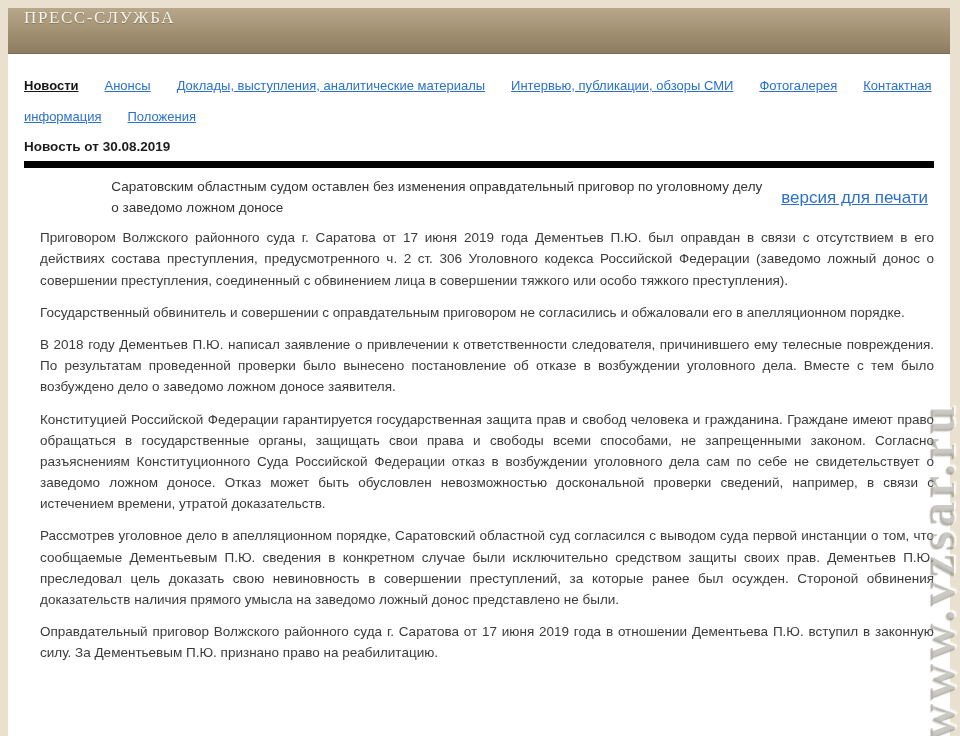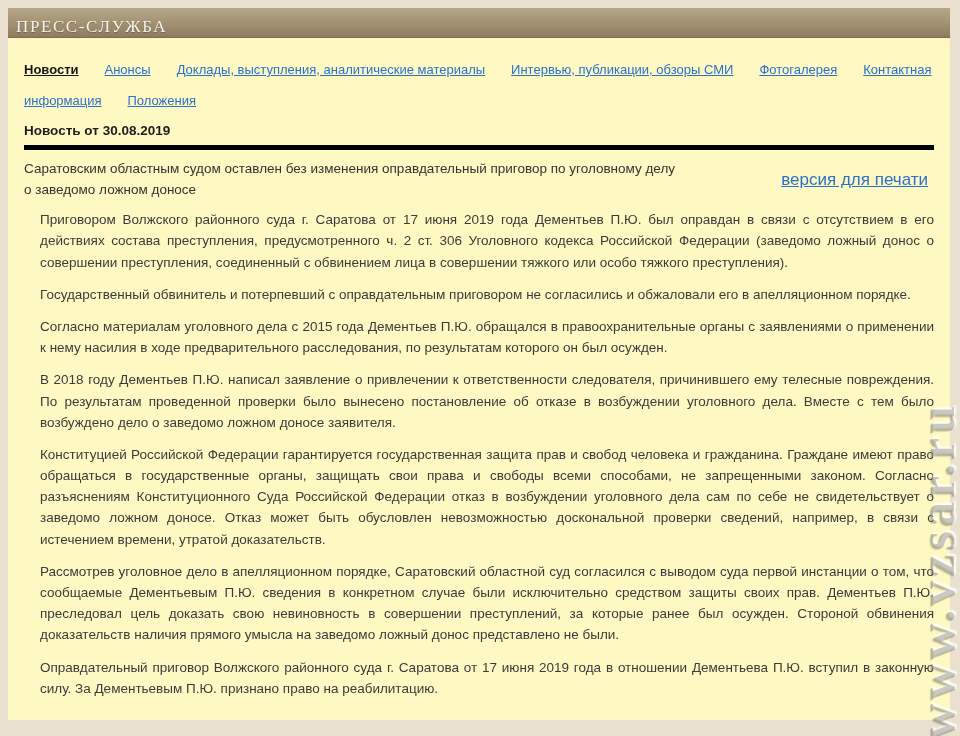--- a/index.html
+++ b/index.html
@@ -2,45 +2,45 @@
 <html lang="ru"><head>
 <meta charset="utf-8">
 <style>
   * { margin:0; padding:0; box-sizing:border-box; }
   html,body { width:960px; height:736px; overflow:hidden; }
   body { font-family:"Liberation Sans", sans-serif; background:#e9e0cf; }
 
   .page { width:960px; height:736px; position:relative; padding:8px 10px 12px 8px; background:#e9e0cf; }
 
   .header-bar {
-    height:30px;
+    height:46px;
     background:linear-gradient(180deg,#b7a78b 0%,#a19070 55%,#8d7c60 100%);
     border-bottom:1px solid #7c6c52;
-    display:flex; align-items:flex-end; padding:0 8px;
+    display:flex; align-items:flex-start; padding:0 16px;
   }
   .header-title {
     font-family:"Liberation Serif", serif;
     color:#f6f3ec; font-size:17px; letter-spacing:1.6px; font-weight:normal;
     text-shadow:0 1px 1px rgba(0,0,0,0.25);
   }
 
   .content {
-    background:#fef9c3; height:682px; padding:15px 16px 10px 16px; position:relative;
+    background:#ffffff; height:682px; padding:15px 16px 10px 16px; position:relative;
   }
 
   .nav { line-height:1.95; margin-bottom:8px; }
   .nav a { color:#2b71cc; font-size:13px; text-decoration:underline; margin-right:26px; cursor:pointer; }
   .nav a.active { color:#161616; font-weight:bold; }
 
   .date-heading {
     font-size:13.5px; font-weight:bold; color:#1c1c1c;
-    padding-bottom:7px; border-bottom:5px solid #000000;
+    padding-bottom:7px; border-bottom:7px solid #000000;
   }
 
-  .title-row { display:flex; justify-content:space-between; align-items:center; margin:9px 0 6px 0;gap:8px; }
+  .title-row { display:flex; justify-content:flex-end; align-items:center; margin:9px 0 6px 0;gap:8px; }
   .article-title { width:662px; font-size:13.5px; color:#333; line-height:1.55; }
   .print-link { color:#2b71cc; font-size:17px; text-decoration:underline; white-space:nowrap; margin-right:6px; cursor:pointer; }
 
   .article-body { margin-top:8px; }
   .article-body p {
     text-align:justify; font-size:13.5px; color:#3b3b3b; line-height:1.57;
     margin:0 0 11px 16px;
   }
 
   .watermark {
@@ -68,22 +68,21 @@
 
     <div class="date-heading">Новость от 30.08.2019</div>
 
     <div class="title-row">
       <div class="article-title">Саратовским областным судом оставлен без изменения оправдательный приговор по уголовному делу о заведомо ложном доносе</div>
       <a class="print-link">версия для печати</a>
     </div>
 
     <div class="article-body">
         <p>Приговором Волжского районного суда г. Саратова от 17 июня 2019 года Дементьев П.Ю. был оправдан в связи с отсутствием в его действиях состава преступления, предусмотренного ч. 2 ст. 306 Уголовного кодекса Российской Федерации (заведомо ложный донос о совершении преступления, соединенный с обвинением лица в совершении тяжкого или особо тяжкого преступления).</p>
-        <p>Государственный обвинитель и потерпевший с оправдательным приговором не согласились и обжаловали его в апелляционном порядке.</p>
-        <p>Согласно материалам уголовного дела с 2015 года Дементьев П.Ю. обращался в правоохранительные органы с заявлениями о применении к нему насилия в ходе предварительного расследования, по результатам которого он был осужден.</p>
+        <p>Государственный обвинитель и совершении с оправдательным приговором не согласились и обжаловали его в апелляционном порядке.</p>
         <p>В 2018 году Дементьев П.Ю. написал заявление о привлечении к ответственности следователя, причинившего ему телесные повреждения. По результатам проведенной проверки было вынесено постановление об отказе в возбуждении уголовного дела. Вместе с тем было возбуждено дело о заведомо ложном доносе заявителя.</p>
         <p>Конституцией Российской Федерации гарантируется государственная защита прав и свобод человека и гражданина. Граждане имеют право обращаться в государственные органы, защищать свои права и свободы всеми способами, не запрещенными законом. Согласно разъяснениям Конституционного Суда Российской Федерации отказ в возбуждении уголовного дела сам по себе не свидетельствует о заведомо ложном доносе. Отказ может быть обусловлен невозможностью доскональной проверки сведений, например, в связи с истечением времени, утратой доказательств.</p>
         <p>Рассмотрев уголовное дело в апелляционном порядке, Саратовский областной суд согласился с выводом суда первой инстанции о том, что сообщаемые Дементьевым П.Ю. сведения в конкретном случае были исключительно средством защиты своих прав. Дементьев П.Ю. преследовал цель доказать свою невиновность в совершении преступлений, за которые ранее был осужден. Стороной обвинения доказательств наличия прямого умысла на заведомо ложный донос представлено не были.</p>
         <p>Оправдательный приговор Волжского районного суда г. Саратова от 17 июня 2019 года в отношении Дементьева П.Ю. вступил в законную силу. За Дементьевым П.Ю. признано право на реабилитацию.</p>
       </div>
 
   </div>
 
   <div class="watermark">www.vzsar.ru</div>
 

